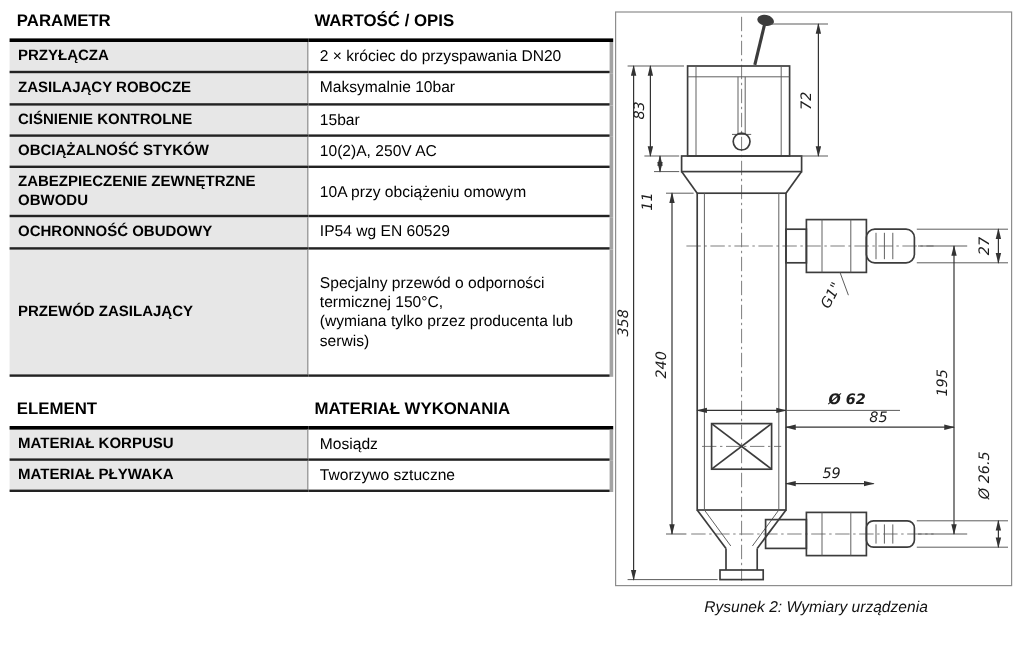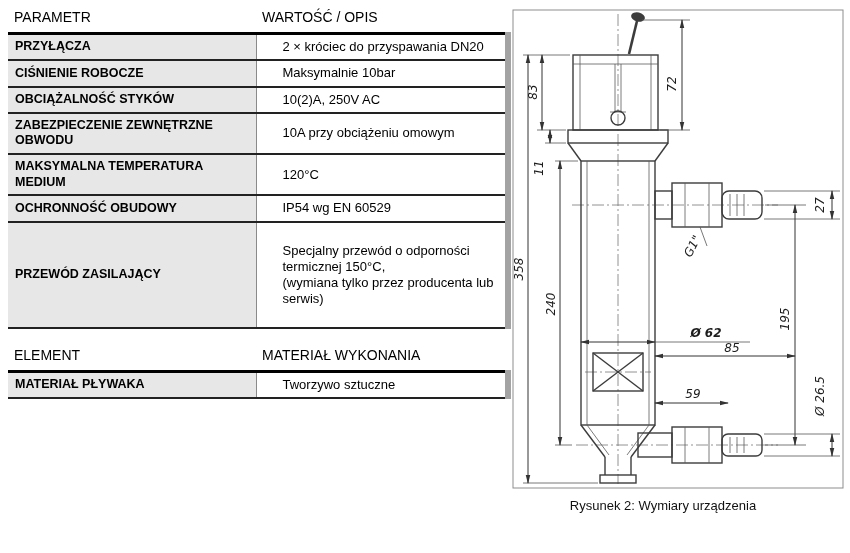--- a/index.html
+++ b/index.html
@@ -5,40 +5,40 @@
   * { box-sizing: border-box; }
   html, body { margin: 0; padding: 0; }
   body {
     width: 850px; height: 553px; background: #fff; color: #000;
     font-family: "Liberation Sans", sans-serif; overflow: hidden; position: relative;
   }
   .tables { position: absolute; left: 8px; top: 3px; width: 503px; }
   table { width: 100%; border-collapse: collapse; table-layout: fixed; }
   col.c1 { width: 248px; }
   th {
-    text-align: left; font-size: 14px; font-weight: normal;
+    text-align: left; font-size: 14px; font-weight: bold;
     padding: 6px 8px 7px 6px; border-bottom: 3px solid #000;
   }
   td {
     font-size: 13px; padding: 4px 8px; vertical-align: middle;
     line-height: 1.25; border-bottom: 2px solid #222;
   }
   td.p {
     background: #e7e7e7; font-weight: bold; font-size: 12.5px;
     border-right: 1px solid #8a8a8a; padding-left: 7px; margin-top: 16px;
   }
-  td.v { border-right: 6px solid #a3a3a3; white-space: pre-line; padding-left: 26px; }
+  td.v { border-right: 3px solid #a3a3a3; white-space: pre-line; padding-left: 10px; }
   .note { display: block; font-size: 13px; line-height: 1.2; }
   .materials-wrap { margin-top: 12px; }
   .drawing {
     position: absolute; left: 510px; top: 4px; width: 340px; height: 492px;
   }
   .caption {
-    position: absolute; left: 493px; top: 498px; width: 340px;
-    text-align: center; font-size: 13px; color: #111;
+    position: absolute; left: 510px; top: 498px; width: 340px;
+    text-align: center; font-style: italic; font-size: 13px; color: #111;
   }
   svg text {
     font-family: "DejaVu Sans", sans-serif; font-size: 12px;
     font-style: italic; fill: #1d1d1d;
   }
   .dv  { fill: none; stroke: #3c3c3c; stroke-width: 1.4; }
   .dvl { stroke: #3c3c3c; stroke-width: 1.4; }
   .thin{ stroke: #5a5a5a; stroke-width: 0.8; }
   .cl  { stroke: #777; stroke-width: 0.8; stroke-dasharray: 12 3 2 3; fill: none; }
   .dim { stroke: #333; stroke-width: 1; fill: none; }
@@ -60,34 +60,34 @@
         <th>PARAMETR</th>
         <th>WARTOŚĆ / OPIS</th>
       </tr>
     </thead>
     <tbody>
       <tr>
         <td class="p">PRZYŁĄCZA</td>
         <td class="v">2 × króciec do przyspawania DN20</td>
       </tr>
       <tr>
-        <td class="p">CIŚNIENIE ROBOCZE</td>
+        <td class="p">ZASILAJĄCY ROBOCZE</td>
         <td class="v">Maksymalnie 10bar</td>
+      </tr>
+      <tr>
+        <td class="p">CIŚNIENIE KONTROLNE</td>
+        <td class="v">15bar</td>
       </tr>
       <tr>
         <td class="p">OBCIĄŻALNOŚĆ STYKÓW</td>
         <td class="v">10(2)A, 250V AC</td>
       </tr>
       <tr>
         <td class="p">ZABEZPIECZENIE ZEWNĘTRZNE OBWODU</td>
         <td class="v">10A przy obciążeniu omowym</td>
-      </tr>
-      <tr>
-        <td class="p">MAKSYMALNA TEMPERATURA MEDIUM</td>
-        <td class="v">120°C</td>
       </tr>
       <tr>
         <td class="p">OCHRONNOŚĆ OBUDOWY</td>
         <td class="v">IP54 wg EN 60529</td>
       </tr>
       <tr>
         <td class="p">PRZEWÓD ZASILAJĄCY</td>
         <td class="v">
           <span>Specjalny przewód o odporności termicznej 150°C,</span>
           <span class="note">(wymiana tylko przez producenta lub serwis)</span>
@@ -103,20 +103,24 @@
           <col>
         </colgroup>
       <thead>
         <tr>
           <th>ELEMENT</th>
           <th>MATERIAŁ WYKONANIA</th>
         </tr>
       </thead>
       <tbody>
         <tr>
+          <td class="p">MATERIAŁ KORPUSU</td>
+          <td class="v">Mosiądz</td>
+        </tr>
+        <tr>
           <td class="p">MATERIAŁ PŁYWAKA</td>
           <td class="v">Tworzywo sztuczne</td>
         </tr>
       </tbody>
     </table>
   </div>
 </div>
 
 <svg class="drawing" viewBox="0 0 340 492">
   <defs>

